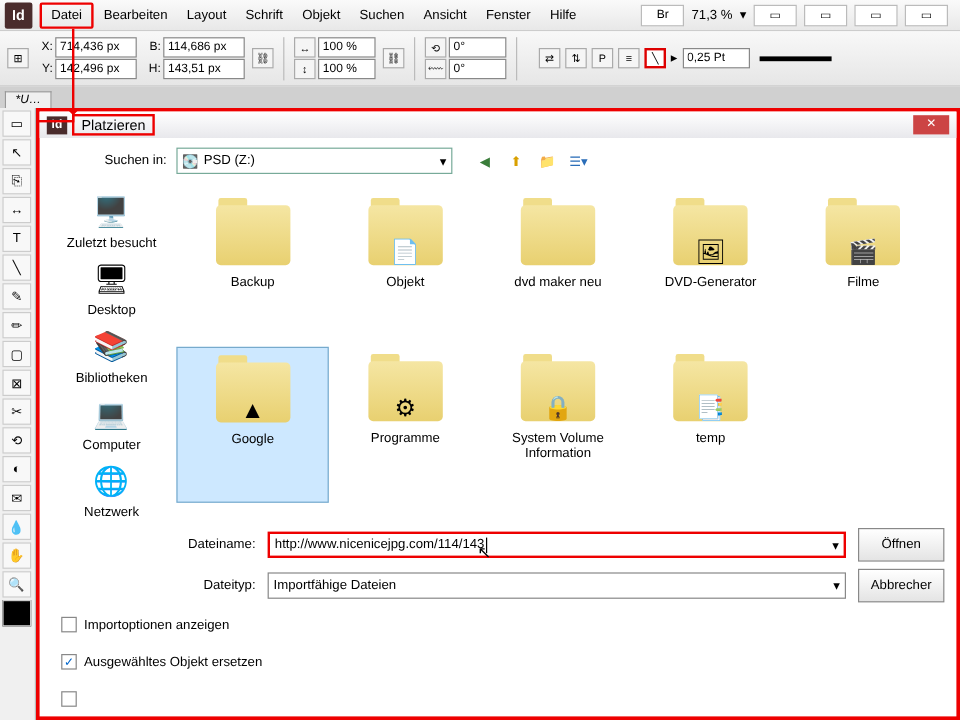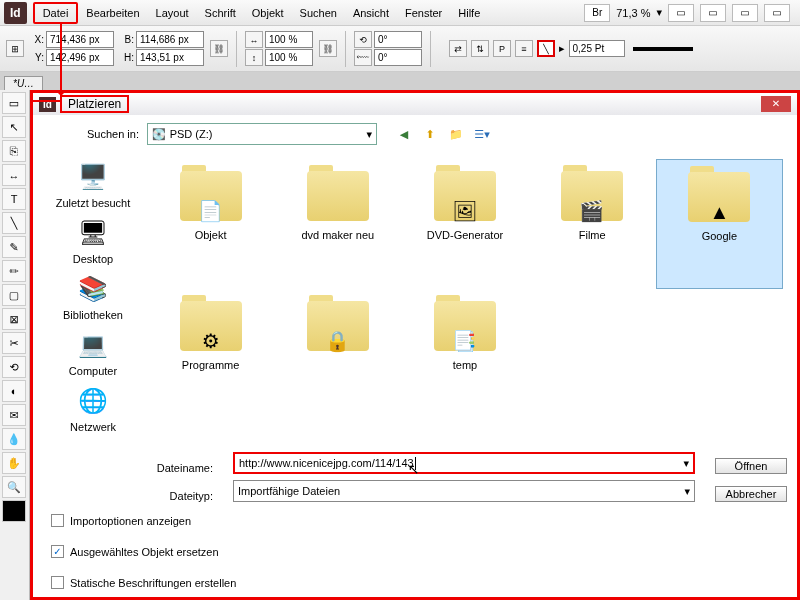--- a/index.html
+++ b/index.html
@@ -2,21 +2,21 @@
 <html><head>
 <meta charset="utf-8">
 <style>
 * { margin: 0; padding: 0; box-sizing: border-box; font-family: Tahoma, Arial, sans-serif; font-size: 11px; }
 body { background: #f0f0f0; width: 800px; height: 600px; overflow: hidden; position: relative; }
 .menubar { background: linear-gradient(#fafafa, #e8e8e8); height: 26px; display: flex; align-items: center; padding: 0 4px; border-bottom: 1px solid #ccc; }
 .app-icon { background: #4a2c2c; color: #fff; font-weight: bold; padding: 4px 6px; margin-right: 6px; border-radius: 2px; font-size: 12px; }
 .menu-item { padding: 3px 8px; cursor: default; }
 .menu-item.hl { border: 2px solid #e00; border-radius: 2px; }
 .menu-right { margin-left: auto; display: flex; align-items: center; gap: 6px; padding-right: 6px; }
-.tool-icon { width: 26px; height: 18px; border: 1px solid #bbb; background: #fff; display: inline-flex; align-items: center; justify-content: center; font-size: 10px; }
+.tool-icon { width: 36px; height: 18px; border: 1px solid #bbb; background: #fff; display: inline-flex; align-items: center; justify-content: center; font-size: 10px; }
 .ctrlbar { background: linear-gradient(#f8f8f8, #e6e6e6); height: 46px; display: flex; align-items: center; padding: 2px 6px; border-bottom: 1px solid #ccc; gap: 6px; }
 .coord-group { display: flex; flex-direction: column; gap: 1px; }
 .coord-row { display: flex; align-items: center; gap: 2px; }
 .coord-label { font-size: 10px; width: 14px; text-align: right; }
 .coord-input { width: 68px; height: 17px; border: 1px solid #888; font-size: 10px; padding: 0 3px; background: #fff; }
 .sep { width: 1px; height: 36px; background: #bbb; margin: 0 2px; }
 .scale-group { display: flex; flex-direction: column; gap: 1px; }
 .scale-row { display: flex; align-items: center; gap: 2px; }
 .scale-input { width: 48px; height: 17px; border: 1px solid #888; font-size: 10px; padding: 0 3px; background: #fff; }
 .mini-icon { width: 18px; height: 17px; border: 1px solid #aaa; background: #f5f5f5; display: flex; align-items: center; justify-content: center; font-size: 9px; }
@@ -43,26 +43,26 @@
 .place-label { font-size: 11px; text-align: center; }
 .file-grid { flex: 1; display: grid; grid-template-columns: repeat(5, 1fr); grid-auto-rows: 130px; padding: 4px; overflow: hidden; }
 .folder-item { display: flex; flex-direction: column; align-items: center; gap: 4px; padding: 4px; text-align: center; }
 .folder-item.sel { background: #cde8ff; border: 1px solid #7ac; }
 .folder-icon { width: 70px; height: 62px; position: relative; }
 .folder-shape { position: absolute; inset: 8px 4px 4px 4px; background: linear-gradient(#f5e6a3, #e8d070); border-radius: 4px; }
 .folder-tab { position: absolute; top: 2px; left: 6px; width: 24px; height: 10px; background: #f0dd8a; border-radius: 2px 2px 0 0; }
 .folder-overlay { position: absolute; bottom: 2px; left: 50%; transform: translateX(-50%); font-size: 20px; }
 .folder-label { font-size: 11px; line-height: 1.2; max-width: 100px; }
 .bottom-rows { padding: 6px 0 0 100px; }
-.frow { display: flex; align-items: flex-end; gap: 20px; margin-bottom: 6px; }
+.frow { display: flex; align-items: center; gap: 10px; margin-bottom: 6px; }
 .frow-label { width: 70px; text-align: right; }
 .frow-input { flex: 1; height: 22px; border: 1px solid #888; background: #fff; padding: 0 4px; display: flex; align-items: center; }
 .frow-input.hl { border: 2px solid #e00; }
 .frow-input .dd { margin-left: auto; }
-.frow-btn { width: 72px; height: 16px; border: 1px solid #888; background: linear-gradient(#fff,#e4e4e4); display: flex; align-items: center; justify-content: center; }
+.frow-btn { width: 72px; height: 28px; border: 1px solid #888; background: linear-gradient(#fff,#e4e4e4); display: flex; align-items: center; justify-content: center; }
 .checks { padding: 6px 8px 0 8px; display: flex; flex-direction: column; gap: 18px; }
 .check-row { display: flex; align-items: center; gap: 6px; }
 .check-box { width: 13px; height: 13px; border: 1px solid #888; background: #fff; display: flex; align-items: center; justify-content: center; font-size: 10px; color: #06c; }
 .arrow-line { position: absolute; top: 24px; left: 60px; width: 2px; height: 76px; background: #e00; }
 .arrow-line::after { content: ''; position: absolute; bottom: -1px; left: -4px; border: 5px solid transparent; border-top-color: #e00; }
 .arrow-h { position: absolute; top: 100px; left: 32px; width: 30px; height: 2px; background: #e00; }
 .cursor { position: absolute; font-size: 14px; }
 </style>
 </head>
 <body>
@@ -217,20 +217,27 @@
             <div class="place">
               <div class="place-icon">🌐</div>
               <div class="place-label">Netzwerk</div>
             </div>
           </div>
         <div class="file-grid" id="filegrid">
             <div class="folder-item">
               <div class="folder-icon">
                 <div class="folder-tab"></div>
                 <div class="folder-shape"></div>
+              </div>
+              <div class="folder-label">Backup</div>
+            </div>
+            <div class="folder-item">
+              <div class="folder-icon">
+                <div class="folder-tab"></div>
+                <div class="folder-shape"></div>
                 <div class="folder-overlay">📄</div>
               </div>
               <div class="folder-label">Objekt</div>
             </div>
             <div class="folder-item">
               <div class="folder-icon">
                 <div class="folder-tab"></div>
                 <div class="folder-shape"></div>
               </div>
               <div class="folder-label">dvd maker neu</div>
@@ -266,20 +273,21 @@
                 <div class="folder-overlay">⚙</div>
               </div>
               <div class="folder-label">Programme</div>
             </div>
             <div class="folder-item">
               <div class="folder-icon">
                 <div class="folder-tab"></div>
                 <div class="folder-shape"></div>
                 <div class="folder-overlay">🔒</div>
               </div>
+              <div class="folder-label">System Volume Information</div>
             </div>
             <div class="folder-item">
               <div class="folder-icon">
                 <div class="folder-tab"></div>
                 <div class="folder-shape"></div>
                 <div class="folder-overlay">📑</div>
               </div>
               <div class="folder-label">temp</div>
             </div>
           </div>
@@ -310,21 +318,20 @@
           <div class="check-row">
             <div class="check-box"></div>
             <span>Importoptionen anzeigen</span>
           </div>
           <div class="check-row">
             <div class="check-box">✓</div>
             <span>Ausgewähltes Objekt ersetzen</span>
           </div>
           <div class="check-row">
             <div class="check-box"></div>
-            <span>Statische Beschriftungen erstellen</span>
           </div>
         </div>
     </div>
   </div>
 </div>
 
 <div class="arrow-line"></div>
 <div class="arrow-h"></div>
 
 </body></html>

